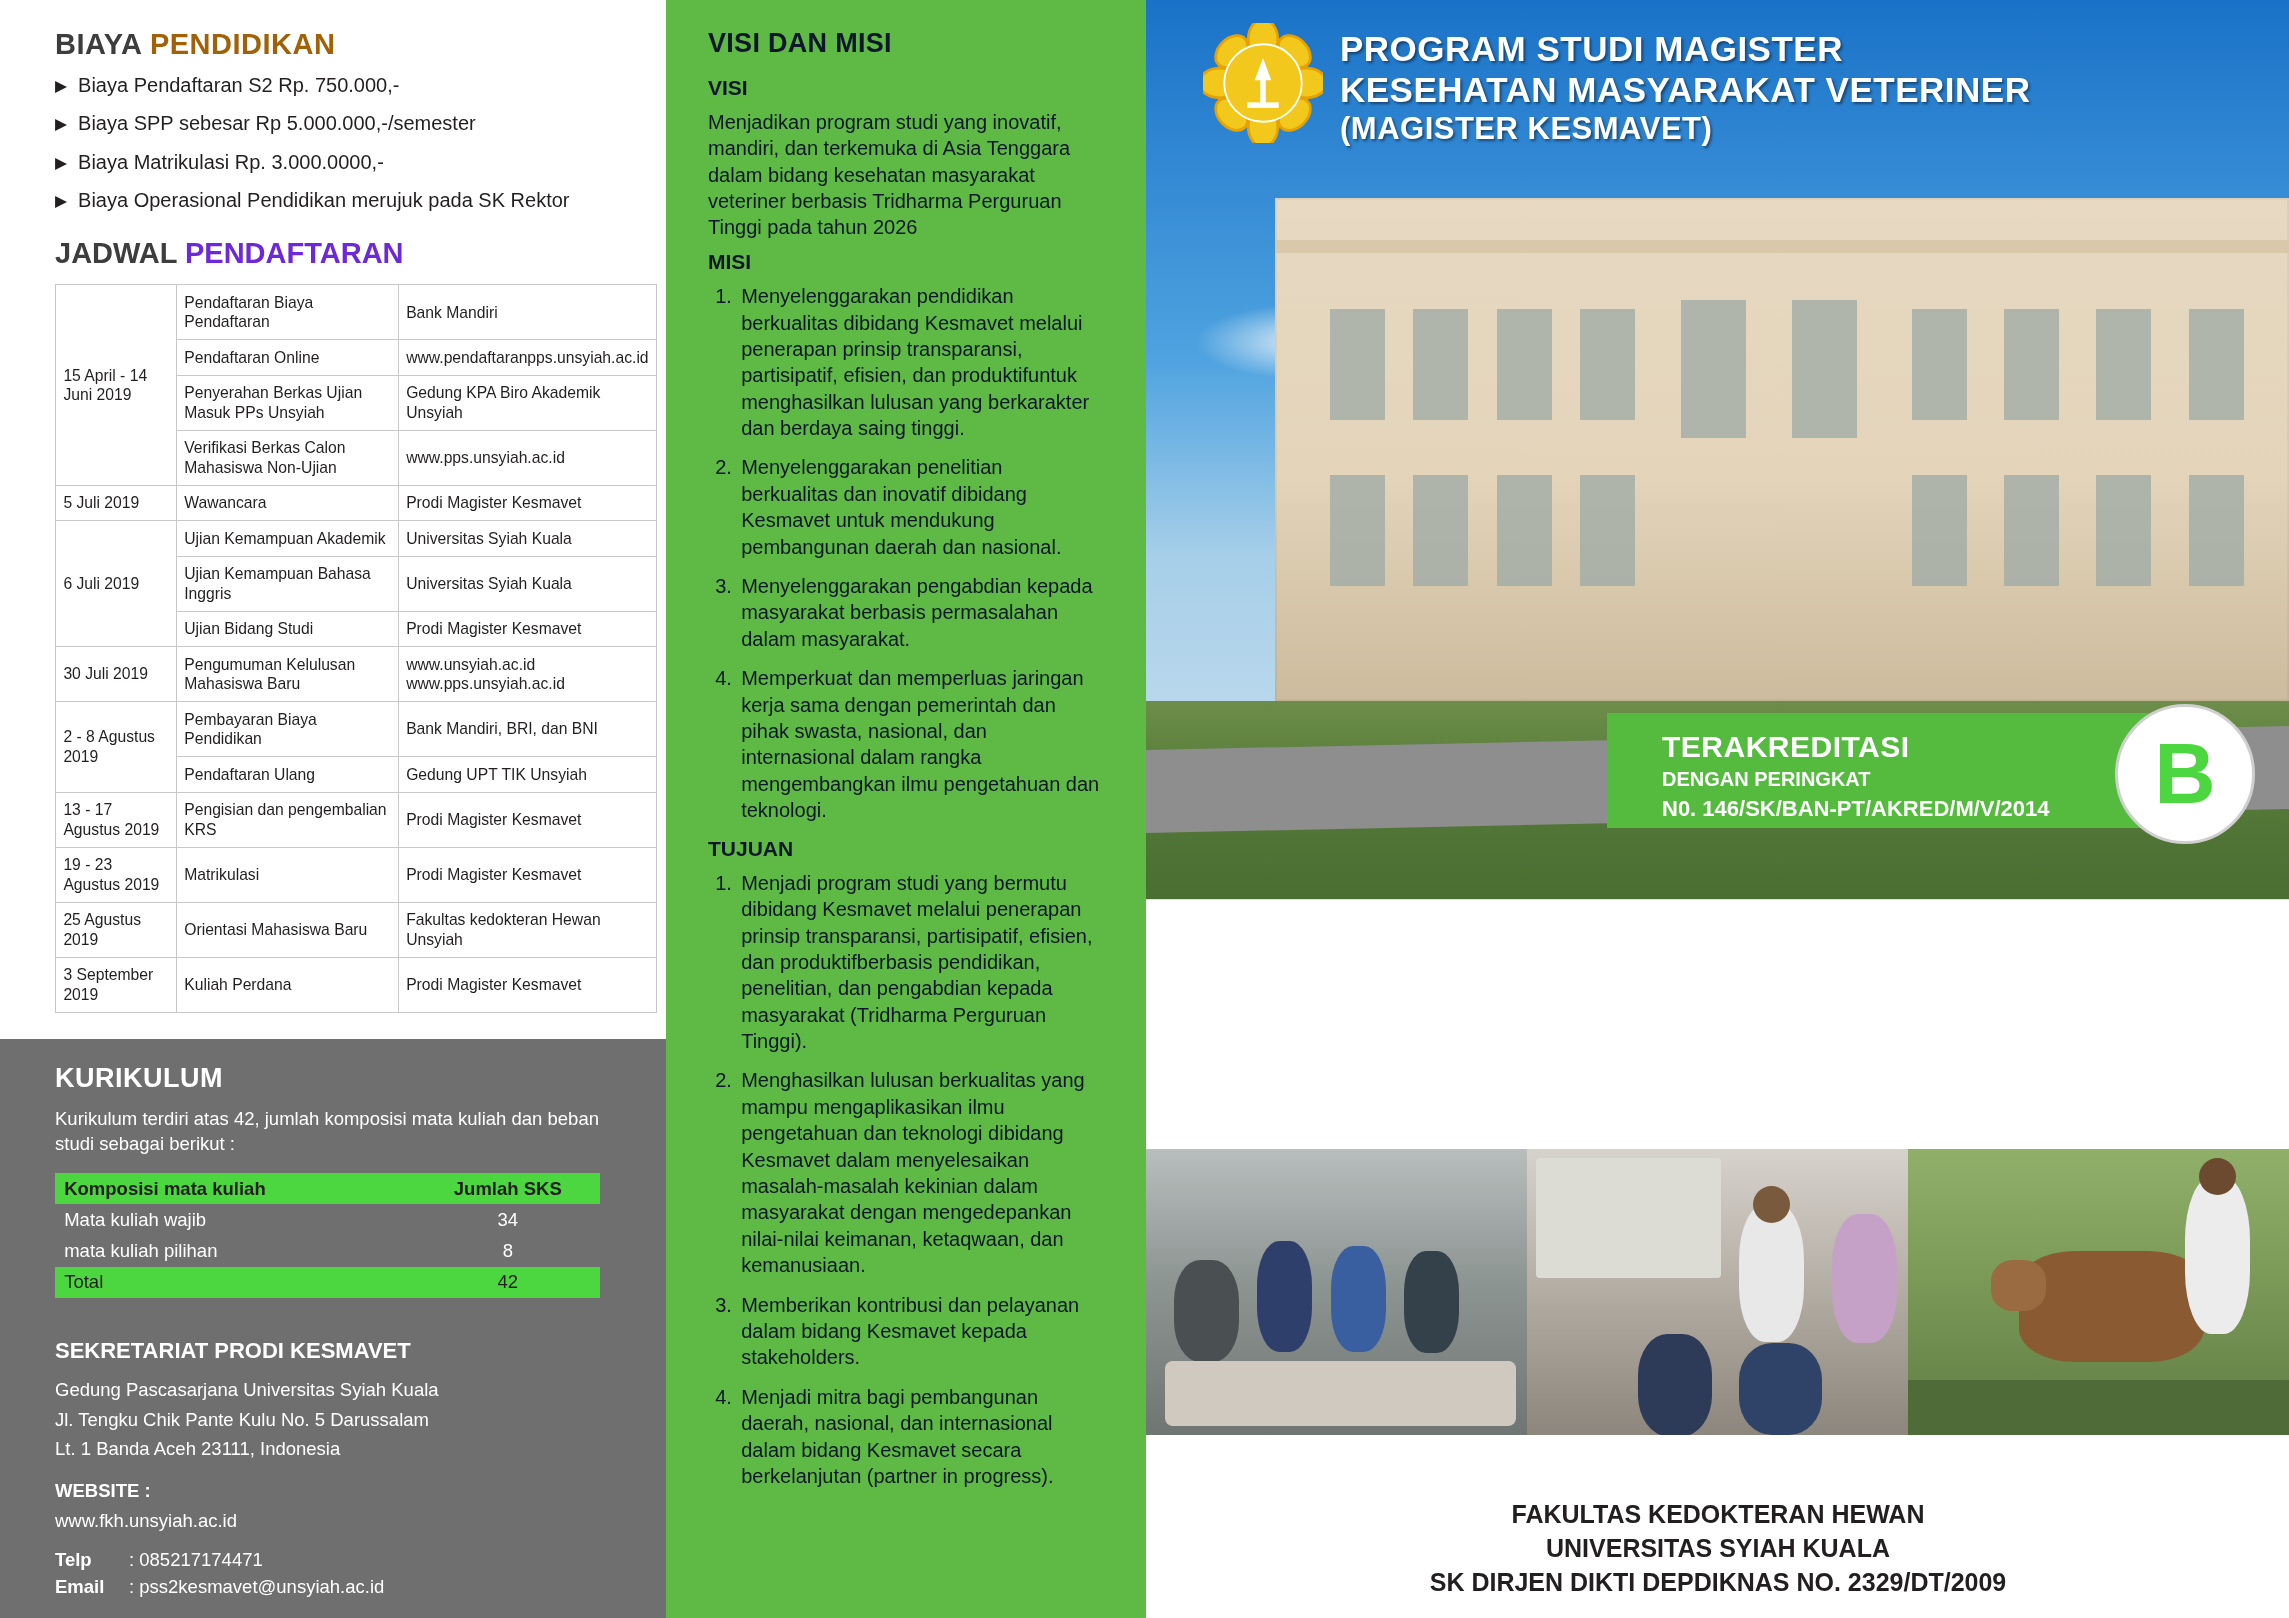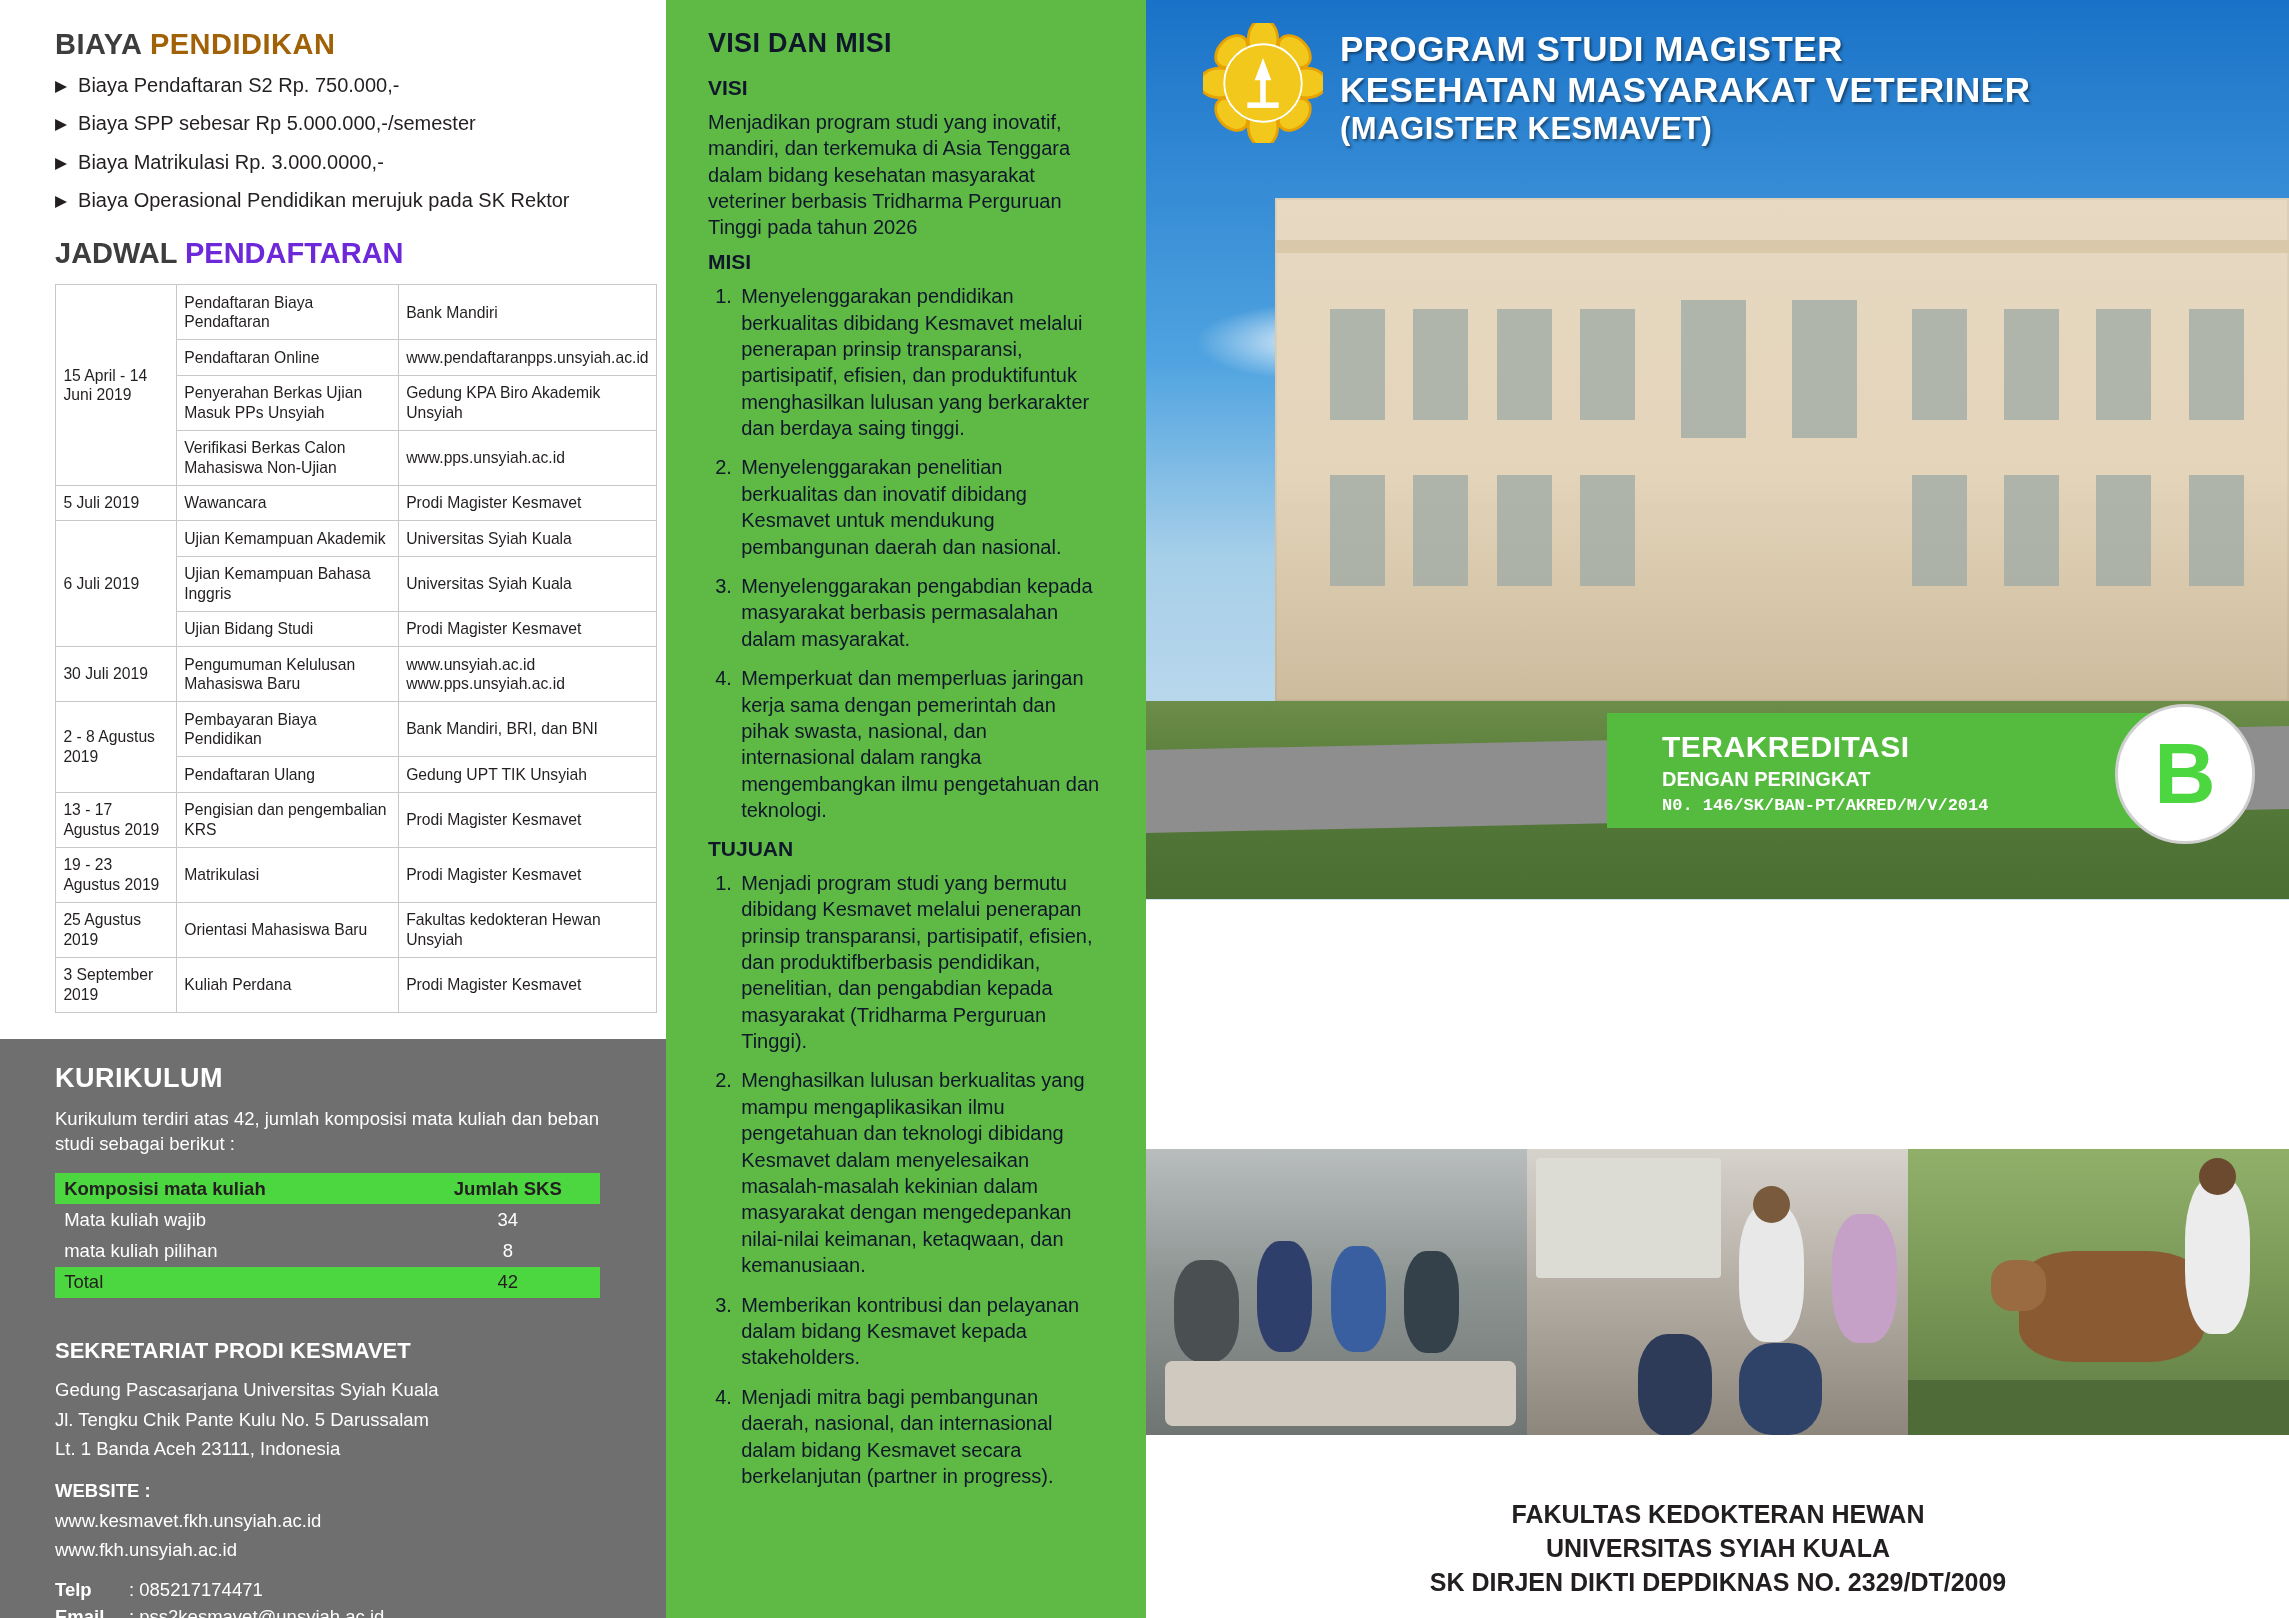--- a/index.html
+++ b/index.html
@@ -76,21 +76,21 @@
   .logo{position:absolute;left:57px;top:23px;width:120px;height:120px;}
   .hero-title{position:absolute;left:194px;top:28px;color:#ffffff;font-weight:bold;
     text-shadow:1.8px 1.8px 2.8px rgba(0,0,0,.45);line-height:1.18;}
   .hero-title .l1{font-size:35px;letter-spacing:0.5px;}
   .hero-title .l2{font-size:35px;letter-spacing:0.5px;}
   .hero-title .l3{font-size:31px;letter-spacing:0.5px;}
 
   .akred{position:absolute;left:461px;top:713px;width:560px;height:115px;background:#55bb3e;color:#fff;}
   .akred .t1{position:absolute;left:55px;top:16.6px;font-size:30px;font-weight:bold;letter-spacing:0.5px;}
   .akred .t2{position:absolute;left:55px;top:55px;font-size:20px;font-weight:bold;}
-  .akred .t3{position:absolute;left:55px;top:83px;font-size:17px;font-weight:bold;font-family:Liberation Mono, monospace;}
+  .akred .t3{position:absolute;left:55px;top:83px;font-size:22px;font-weight:bold;}
   .akred-badge{position:absolute;left:508px;top:-9.2px;width:134px;height:134px;border-radius:50%;
     background:#ffffff;border:3.7px solid #cfcfcf;display:flex;align-items:center;justify-content:center;}
   .akred-badge span{font-size:85px;font-weight:bold;color:#4cd63f;line-height:1;}
 
   .purple{position:absolute;left:0;top:900px;width:1144px;height:249px;background:#9b26b6;color:#ffffff;}
   .purple .p1{position:absolute;left:55px;top:18.5px;font-size:44px;letter-spacing:0.9px;}
   .purple .p2{position:absolute;left:55px;top:79px;font-size:44px;letter-spacing:0.9px;}
   .purple .p3{position:absolute;left:55px;top:138px;font-size:52px;font-weight:bold;letter-spacing:0.5px;}
 
   .photos{position:absolute;left:0;top:1149px;width:1144px;height:286px;display:flex;}
@@ -242,21 +242,20 @@
         </tbody>
       </table>
     </div>
 
     <div class="sekretariat">
       <h3>SEKRETARIAT PRODI KESMAVET</h3>
       <p>Gedung Pascasarjana Universitas Syiah Kuala</p>
       <p>Jl. Tengku Chik Pante Kulu No. 5 Darussalam</p>
       <p>Lt. 1 Banda Aceh 23111, Indonesia</p>
       <p class="lbl">WEBSITE :</p>
-      <p>www.kesmavet.fkh.unsyiah.ac.id</p>
       <p>www.fkh.unsyiah.ac.id</p>
       <div class="kv" style="margin-top:13px;">
         <span class="k">Telp</span>
         <span class="v">: 085217174471</span>
       </div>
       <div class="kv">
         <span class="k">Email</span>
         <span class="v">:  pss2kesmavet@unsyiah.ac.id</span>
       </div>
 

